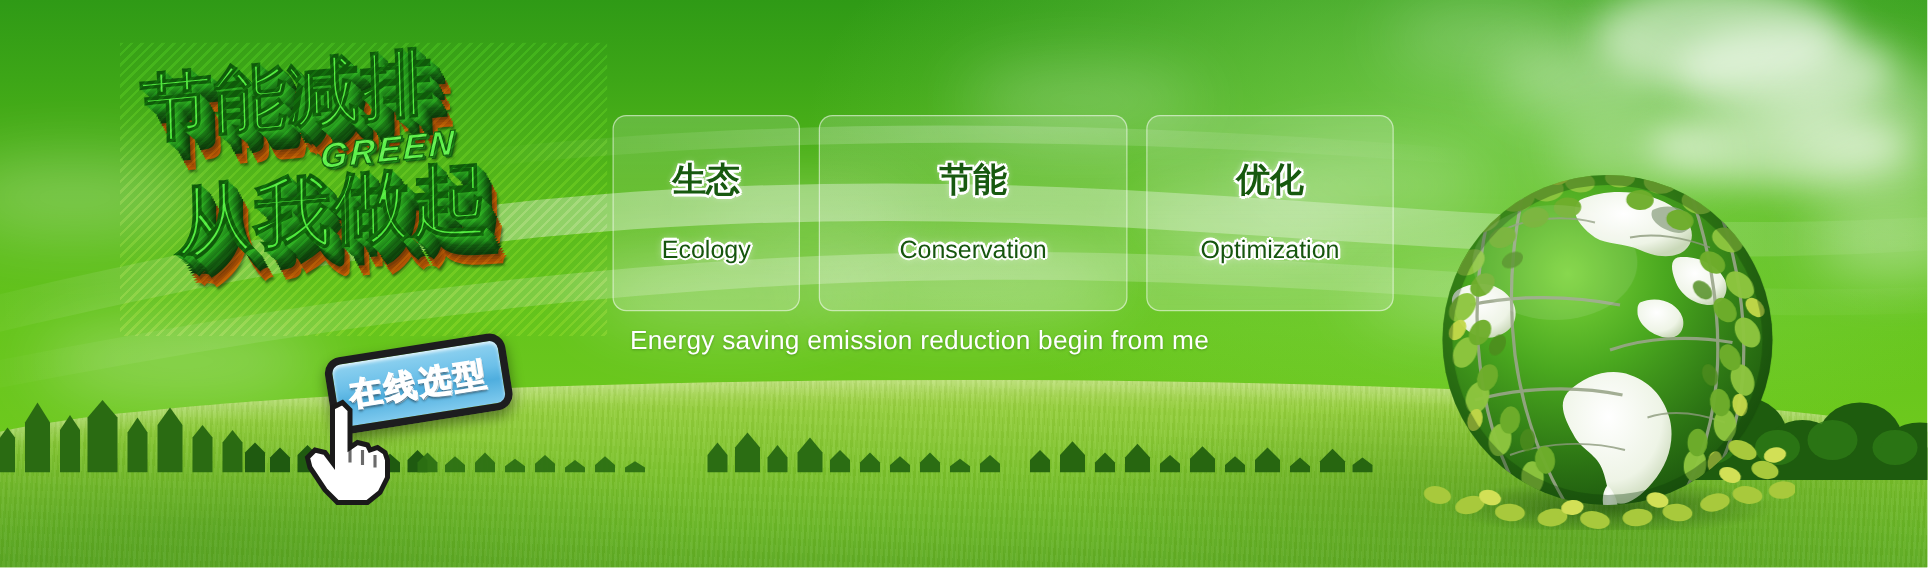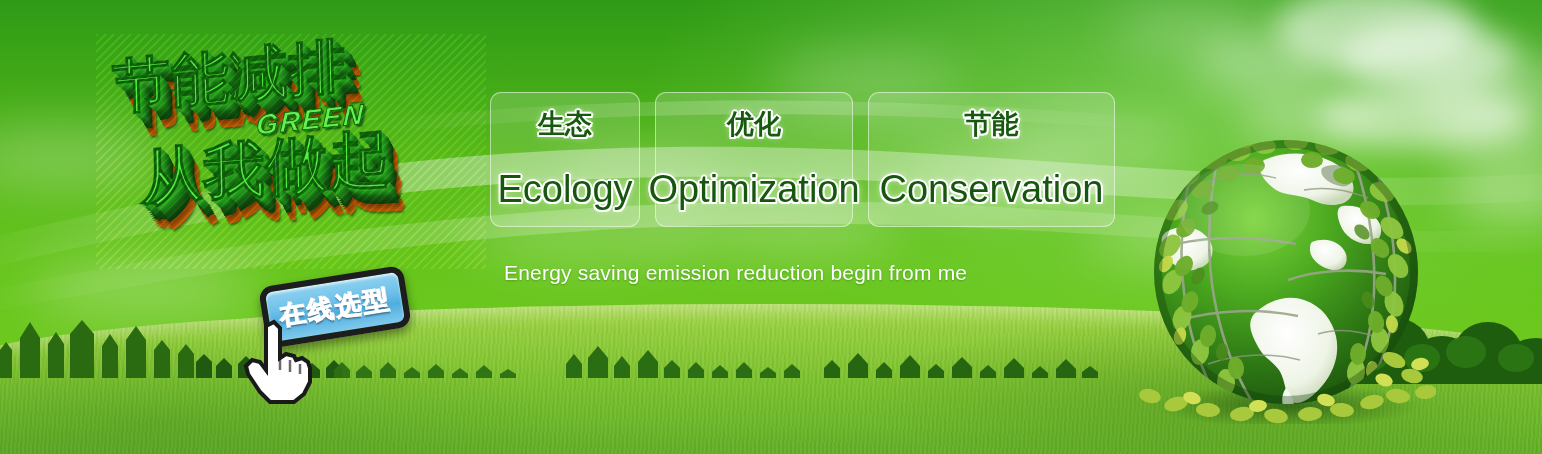--- a/index.html
+++ b/index.html
@@ -117,36 +117,36 @@
   }
   .hand-cursor{position:absolute;left:240px;top:318px;width:76px;height:86px;pointer-events:none;}
 
   
   .cards{position:absolute;left:490px;top:92px;display:flex;align-items:stretch;gap:15px;}
   .card{
     position:relative;
     border:1px solid rgba(255,255,255,0.50);
     border-radius:11px;
     background:linear-gradient(180deg, rgba(255,255,255,0.17) 0%, rgba(255,255,255,0.10) 45%, rgba(255,255,255,0.20) 100%);
-    height:135px;
+    height:157px;
     display:flex;flex-direction:column;align-items:center;justify-content:center;
     padding:16px 16px;cursor:pointer;
   }
   .card.c1{width:150px;}
   .card.c2{width:247px;}
   .card.c3{width:198px;}
   .card .zh{
     font-size:27px;font-weight:bold;color:#17590f;line-height:1;margin-bottom:32px;
     text-shadow:
       -1.5px -1.5px 0 #fff, 1.5px -1.5px 0 #fff, -1.5px 1.5px 0 #fff, 1.5px 1.5px 0 #fff,
       0 -2px 0 #fff, 0 2px 0 #fff, -2px 0 0 #fff, 2px 0 0 #fff,
       0 0 6px rgba(255,255,255,.9);
   }
   .card .en{
-    font-size:38px;color:#16560e;line-height:1;white-space:nowrap;
+    font-size:20px;color:#16560e;line-height:1;white-space:nowrap;
     text-shadow:
       -1.5px -1.5px 0 #fff, 1.5px -1.5px 0 #fff, -1.5px 1.5px 0 #fff, 1.5px 1.5px 0 #fff,
       0 -2px 0 #fff, 0 2px 0 #fff, -2px 0 0 #fff, 2px 0 0 #fff,
       0 0 7px rgba(255,255,255,.9);
   }
 
   .tagline{
     position:absolute;left:504px;top:261px;
     font-size:21px;color:#ffffff;letter-spacing:.2px;white-space:nowrap;
     text-shadow:0 1px 2px rgba(0,60,0,.30);
@@ -305,27 +305,27 @@
     <path d="M26 8 L34 4 L40 10 L40 40 L46 36 L54 38 L56 42 L62 40 L68 44 L70 50
              L70 64 L64 76 L54 84 L30 84 L20 74 L8 56 L6 48 L12 42 L20 44 L26 52 Z" fill="#ffffff" stroke="#1a1a1a" stroke-width="4" stroke-linejoin="miter"></path>
     <path d="M40 40 L40 52 M50 42 L50 54 M60 46 L60 56" stroke="#1a1a1a" stroke-width="2.5" fill="none" opacity=".65"></path>
   </svg>
 
   <div class="cards">
     <div class="card c1">
       <div class="zh">生态</div>
       <div class="en">Ecology</div>
     </div>
+    <div class="card c2">
+      <div class="zh">节能</div>
+      <div class="en">Conservation</div>
+    </div>
     <div class="card c3">
       <div class="zh">优化</div>
       <div class="en">Optimization</div>
-    </div>
-    <div class="card c2">
-      <div class="zh">节能</div>
-      <div class="en">Conservation</div>
     </div>
   </div>
 
   <div class="tagline">Energy saving emission reduction begin from me</div>
 
   <svg class="globe-wrap" viewBox="0 0 300 300">
     <defs>
       <radialGradient id="gl" cx="38%" cy="30%" r="78%">
         <stop offset="0%" stop-color="#7bd43a"></stop>
         <stop offset="38%" stop-color="#4aa81f"></stop>

